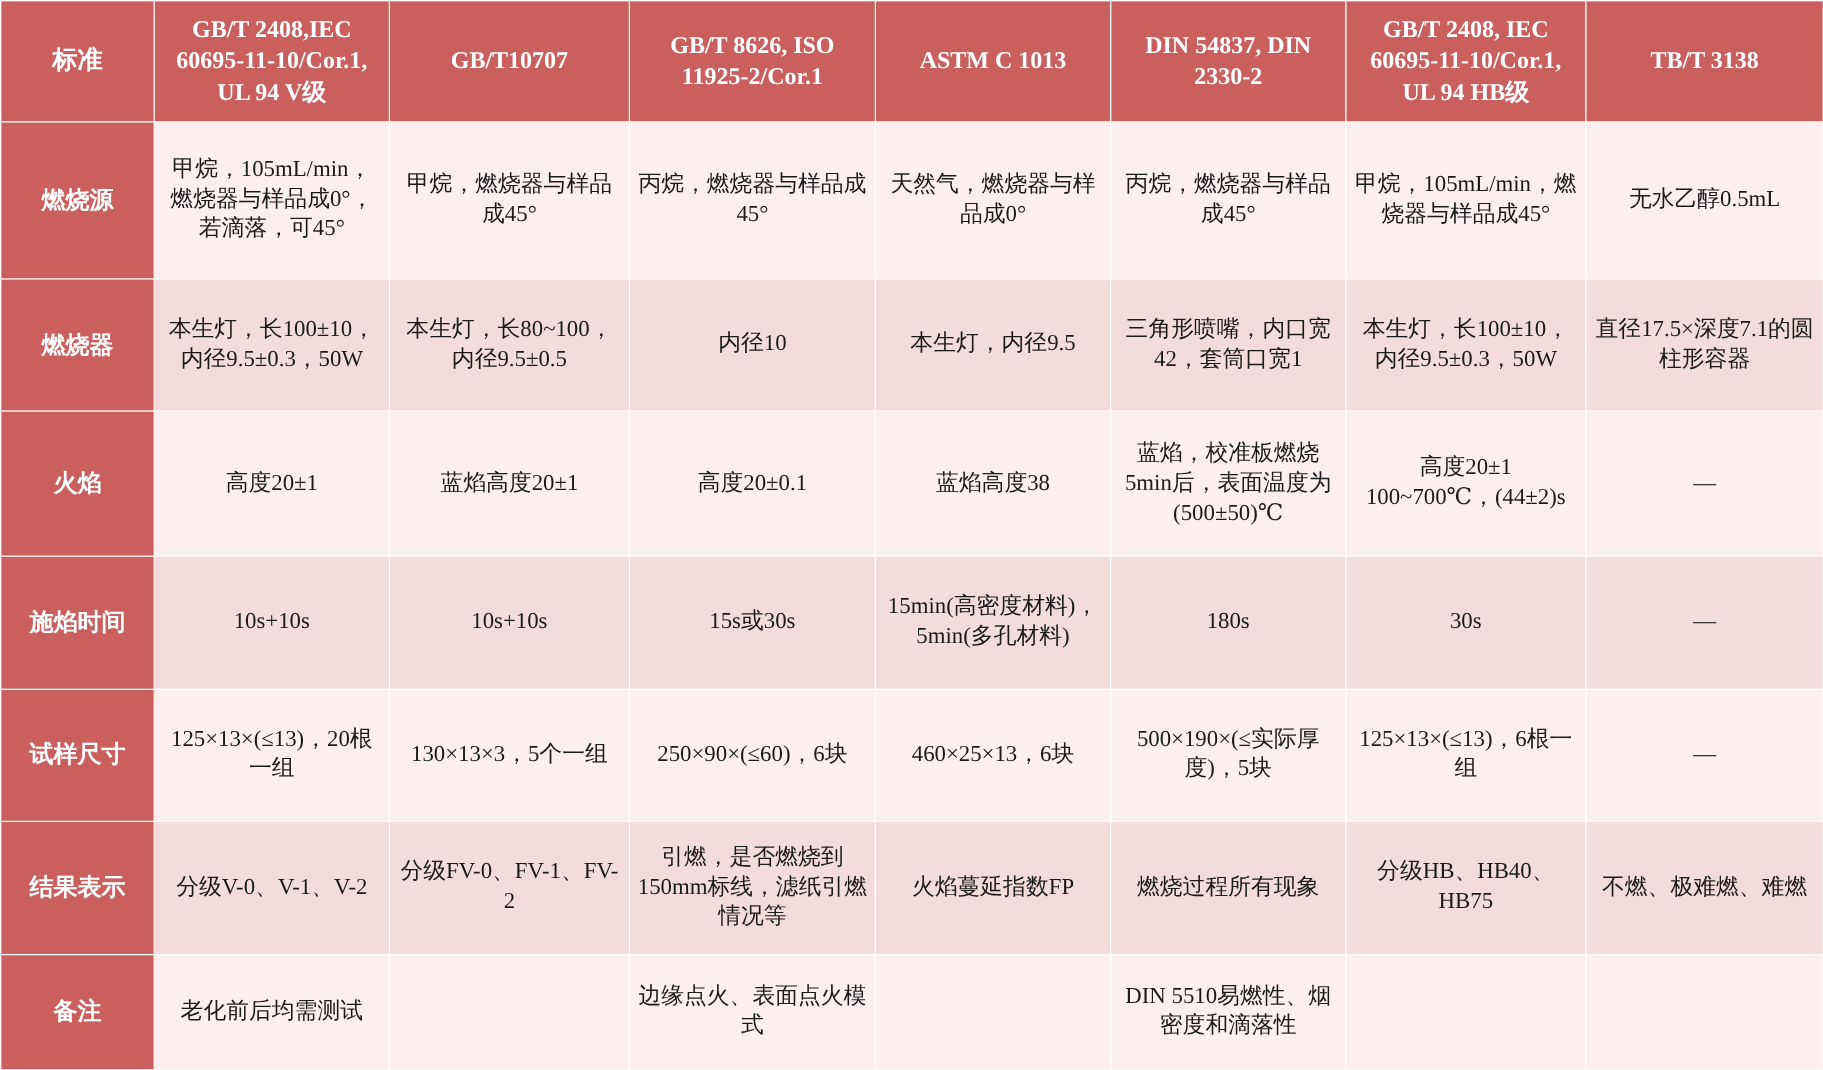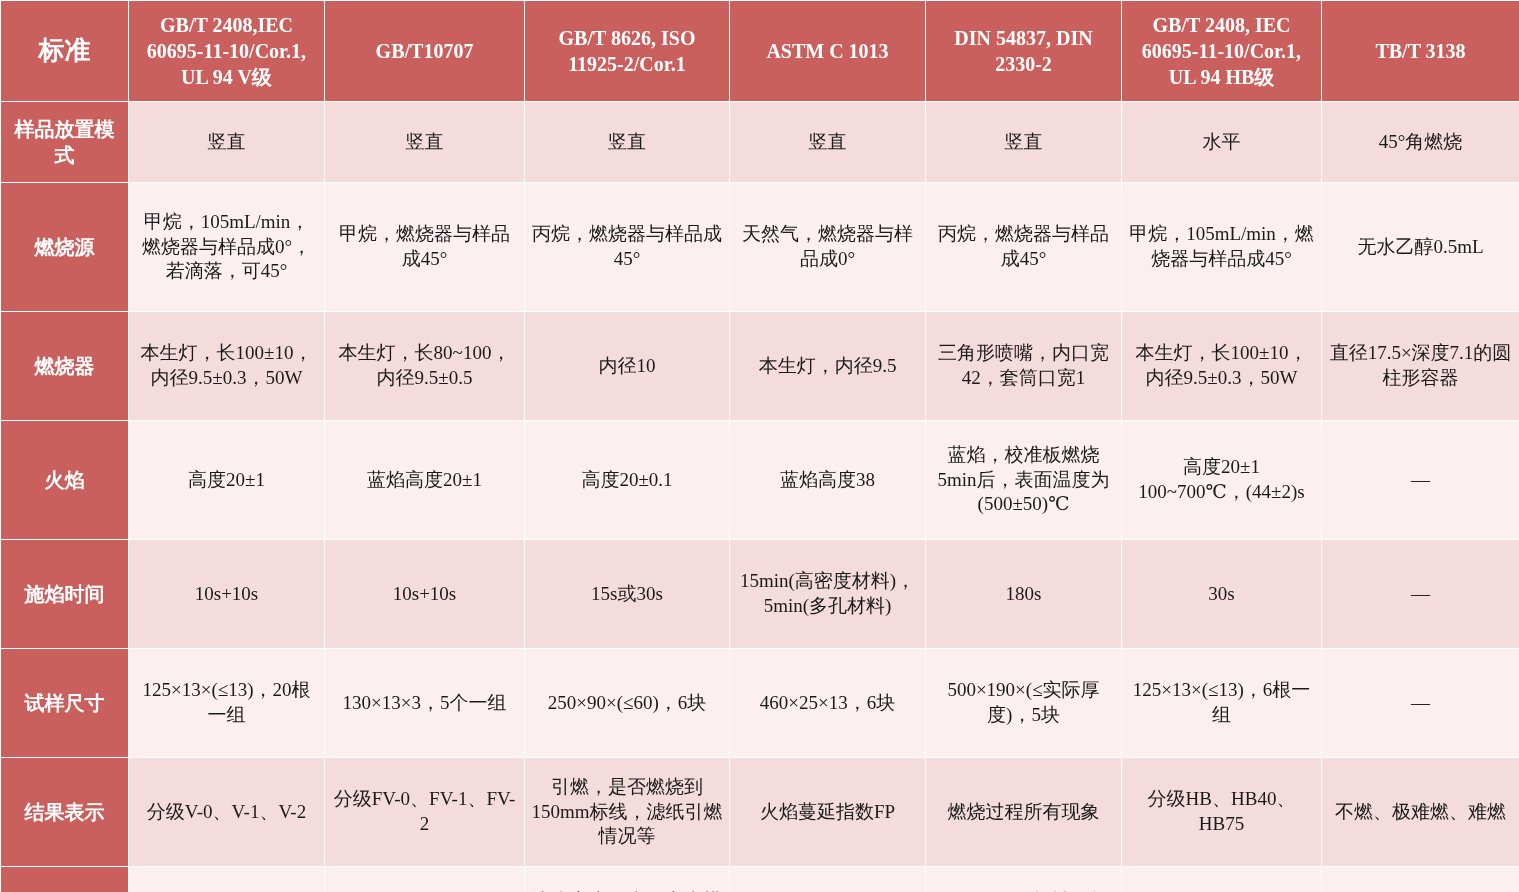--- a/index.html
+++ b/index.html
@@ -35,21 +35,21 @@
   }
   
   thead th {
     background: #c9605e;
     color: #ffffff;
     font-weight: bold;
     font-size: 20px;
     height: 92px;
   }
   thead th.corner {
-    font-size: 26px;
+    font-size: 21px;
   }
   
   td.rowhead {
     background: #c9605e;
     color: #ffffff;
     font-weight: bold;
     font-size: 20px;
   }
   
   td.cell {
@@ -101,30 +101,20 @@
         <th>GB/T10707</th>
         <th>GB/T 8626, ISO 11925-2/Cor.1</th>
         <th>ASTM C 1013</th>
         <th>DIN 54837, DIN 2330-2</th>
         <th>GB/T 2408, IEC 60695-11-10/Cor.1, UL 94 HB级</th>
         <th>TB/T 3138</th>
       </tr>
     </thead>
     <tbody>
 
-      <tr class="tint-a r-mode">
-        <td class="rowhead">样品放置模式</td>
-        <td class="cell">竖直</td>
-        <td class="cell">竖直</td>
-        <td class="cell">竖直</td>
-        <td class="cell">竖直</td>
-        <td class="cell">竖直</td>
-        <td class="cell">水平</td>
-        <td class="cell">45°角燃烧</td>
-      </tr>
 
       <tr class="tint-b r-source">
         <td class="rowhead">燃烧源</td>
         <td class="cell">甲烷，105mL/min，燃烧器与样品成0°，若滴落，可45°</td>
         <td class="cell">甲烷，燃烧器与样品成45°</td>
         <td class="cell">丙烷，燃烧器与样品成45°</td>
         <td class="cell">天然气，燃烧器与样品成0°</td>
         <td class="cell">丙烷，燃烧器与样品成45°</td>
         <td class="cell">甲烷，105mL/min，燃烧器与样品成45°</td>
         <td class="cell">无水乙醇0.5mL</td>

